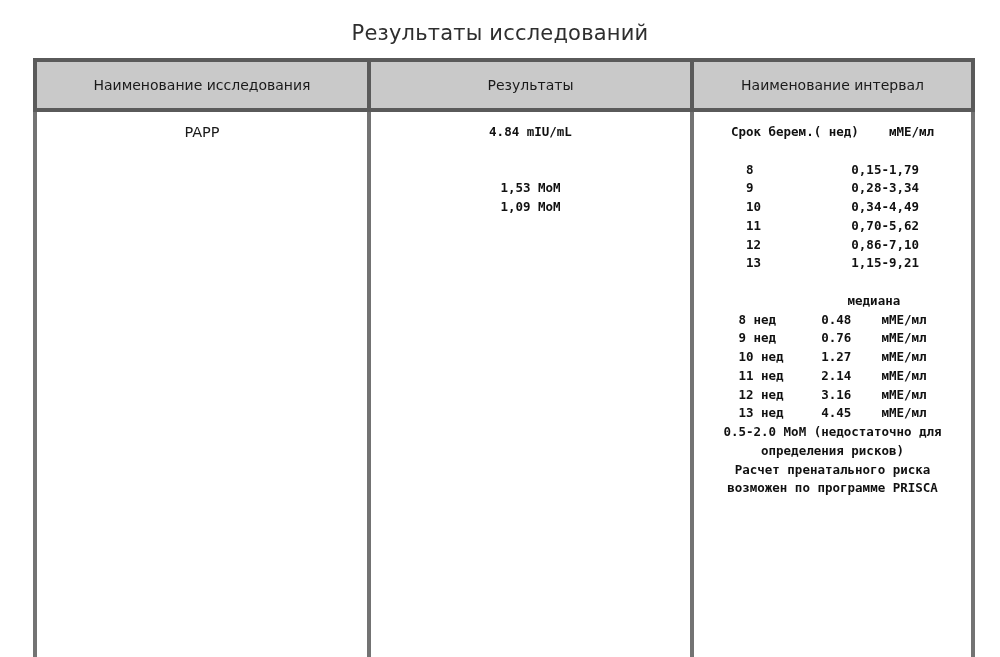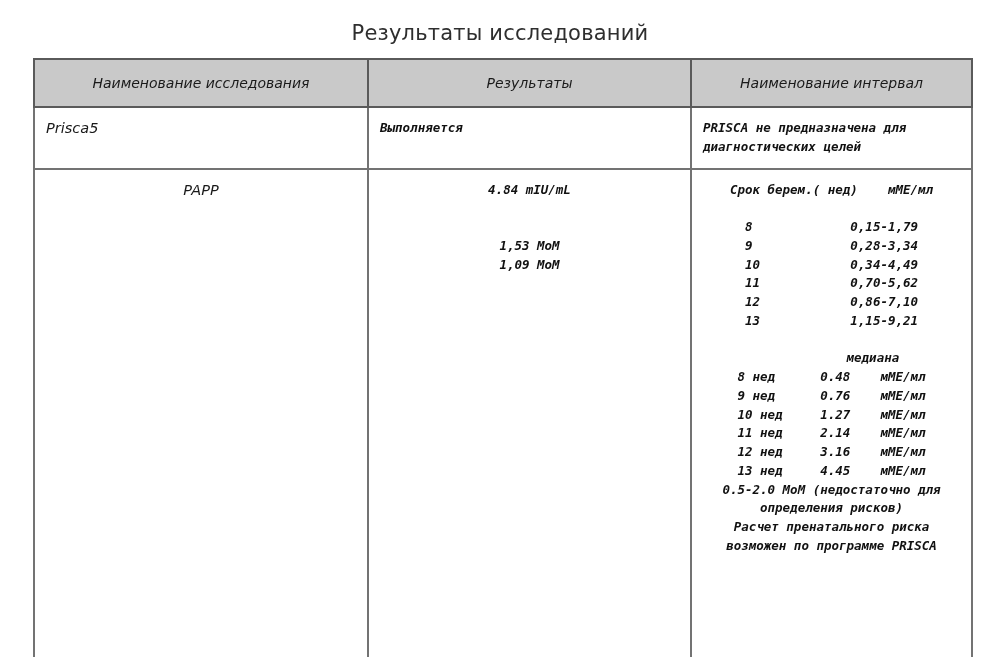--- a/index.html
+++ b/index.html
@@ -40,24 +40,23 @@
     left: 33px;
     top: 58px;
     width: 938px;
     height: 588px;
     border-collapse: collapse;
     table-layout: fixed;
   }
 
   .results-table td,
   .results-table th {
-    border: 2px solid #737373;
+    border: 4px solid #737373;
     vertical-align: top;
     padding: 11px;
-    font-style: italic;
   }
 
   .results-table thead th {
     background: #c9c9c9;
     height: 24px;
     font-family: "DejaVu Sans", sans-serif;
     font-size: 14px;
     font-weight: 400;
     color: #1a1a1a;
     text-align: center;
@@ -107,26 +106,20 @@
       <col class="c-ref">
     </colgroup>
     <thead>
       <tr>
         <th>Наименование исследования</th>
         <th>Результаты</th>
         <th>Наименование интервал</th>
       </tr>
     </thead>
     <tbody>
-      <tr class="row-prisca">
-        <td class="cell-name">Prisca5</td>
-        <td class="cell-mono">Выполняется</td>
-        <td class="cell-mono">PRISCA не предназначена для
-диагностических целей</td>
-      </tr>
       <tr class="row-papp">
         <td class="cell-name">PAPP</td>
         <td class="cell-mono">4.84 mIU/mL
 
 
 1,53 MoM
 1,09 MoM</td>
         <td class="cell-mono">Срок берем.( нед)    мМЕ/мл
 
 8             0,15-1,79

